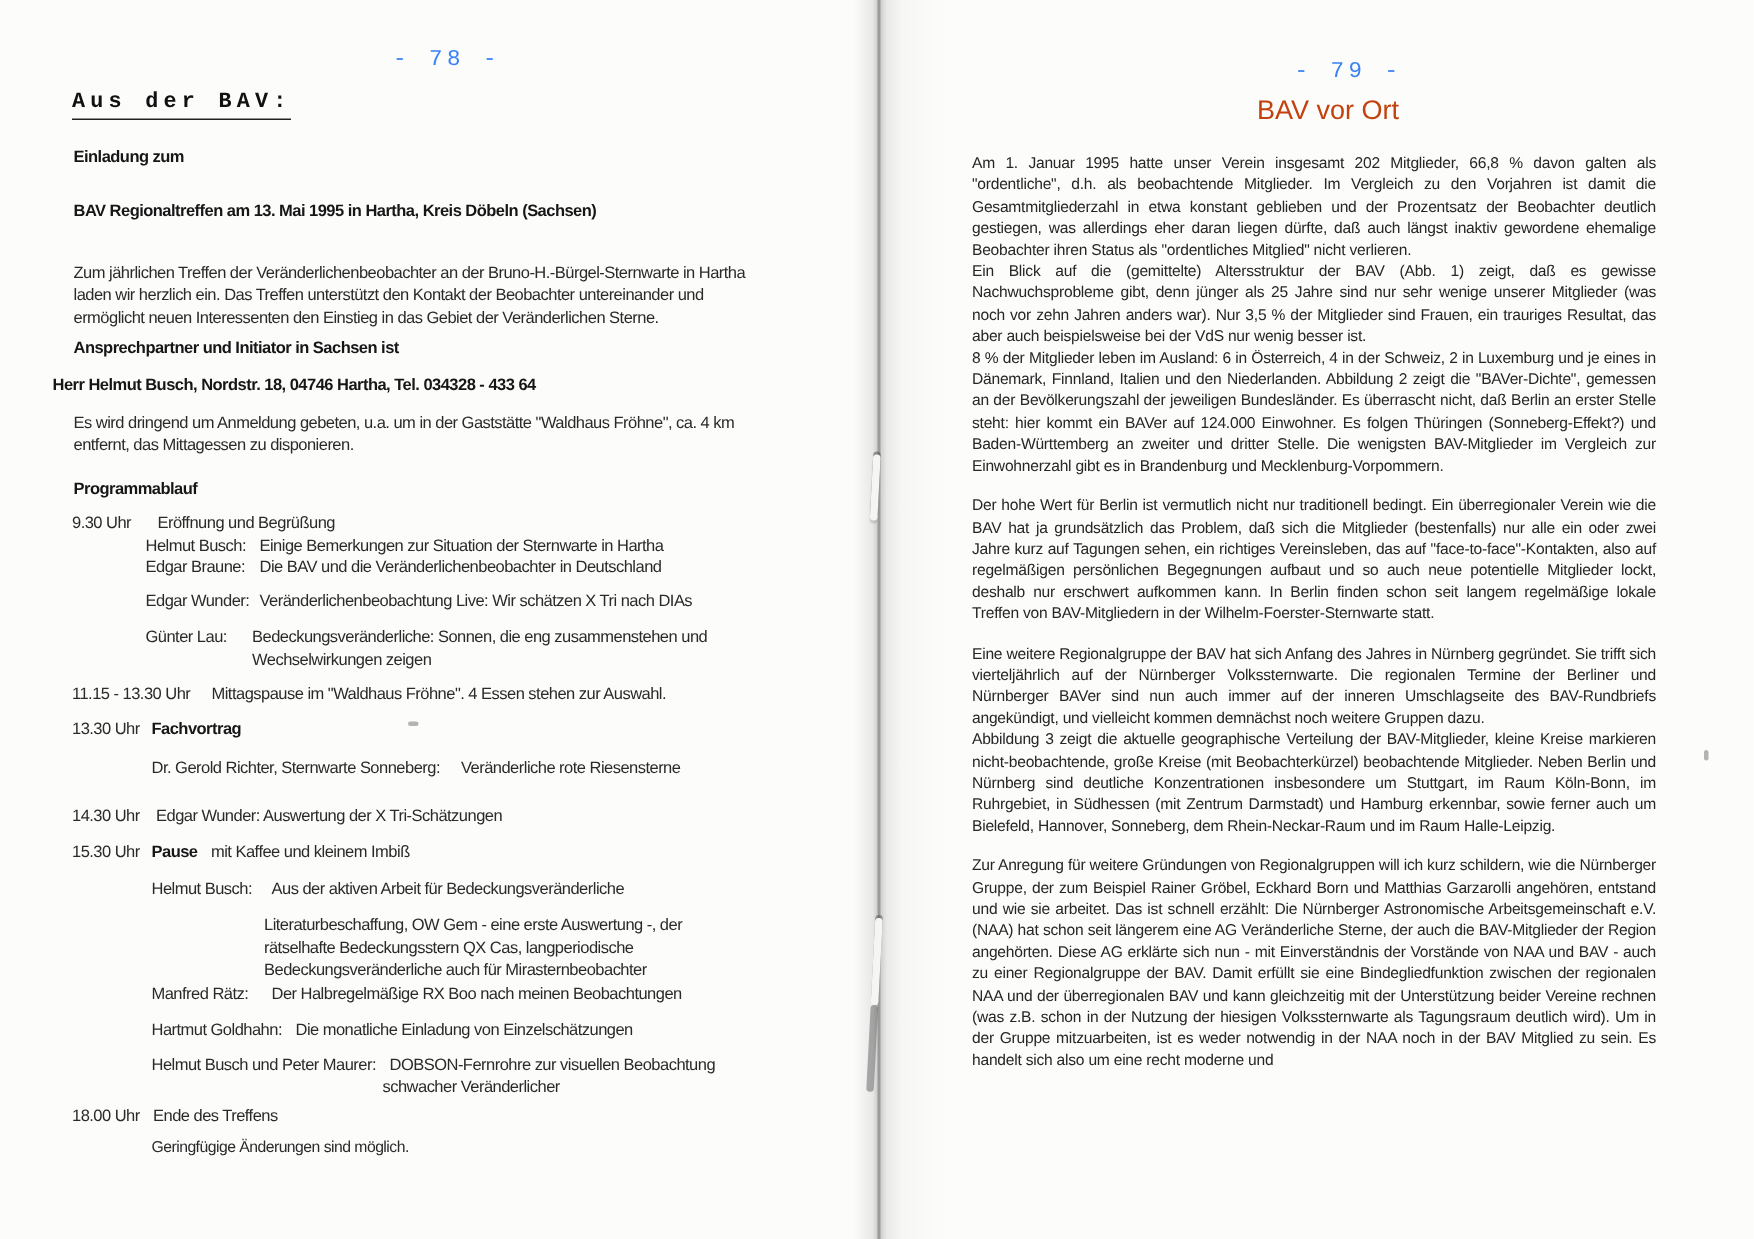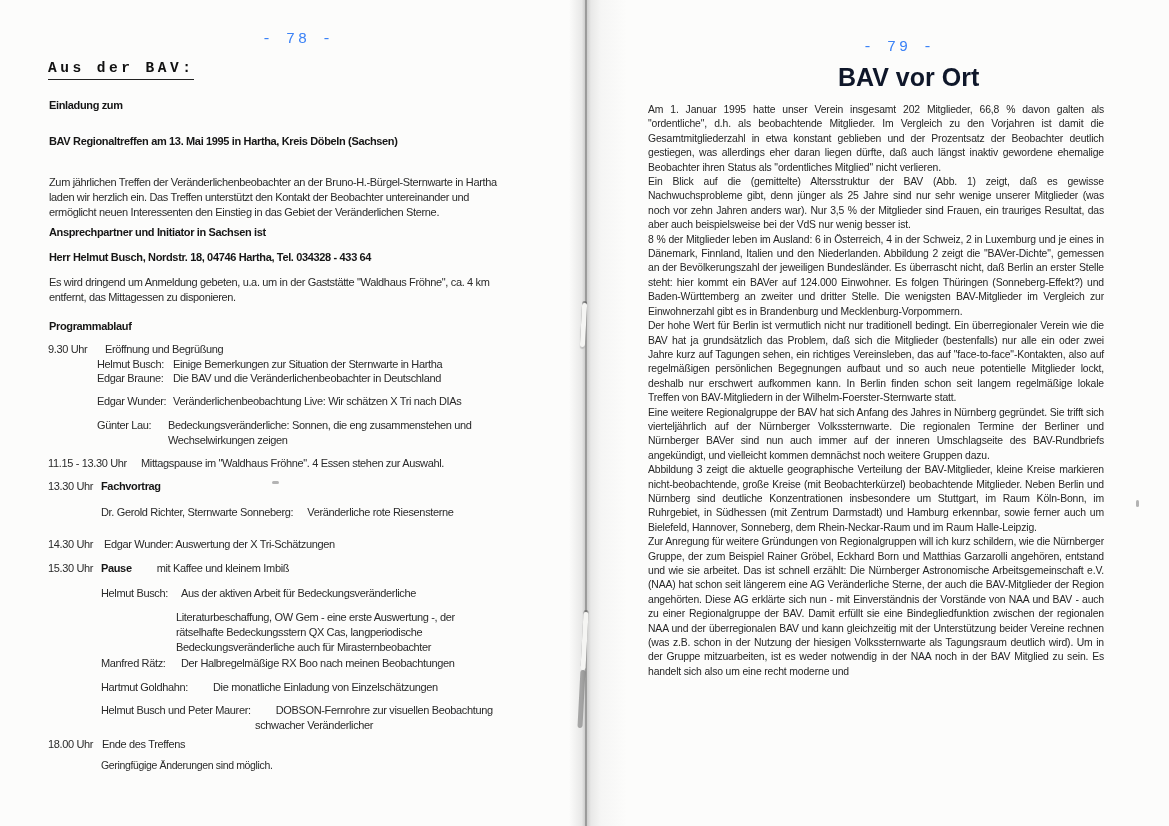--- a/index.html
+++ b/index.html
@@ -8,26 +8,26 @@
   
   .ln{position:absolute;white-space:nowrap;font-size:11px;letter-spacing:-0.35px;color:#2a2a2a;}
   .b{font-weight:700;color:#161616;}
   .sm{font-size:10.5px;}
   .mono{font-family:"Liberation Mono","DejaVu Sans Mono",monospace;}
   .pagenum{position:absolute;font-size:15px;letter-spacing:3px;color:#3b82f6;white-space:nowrap;}
   .sec-head{position:absolute;font-size:14.5px;font-weight:700;letter-spacing:3.5px;color:#111;
             border-bottom:1.6px solid #222;padding-bottom:3px;white-space:nowrap;}
   .spk76{display:inline-block;width:76px;}
   .spk78{display:inline-block;width:80px;}
-  .gap7{margin-left:25px;}
+  .gap7{margin-left:9px;}
   
-  .r-title{position:absolute;left:838px;top:63px;font-size:25px;font-weight:700;color:#0f172a;white-space:nowrap;}
+  .r-title{position:absolute;left:838px;top:63px;font-size:18px;font-weight:400;color:#c2410c;white-space:nowrap;}
   .r-body{position:absolute;left:648px;top:103px;width:456px;}
   .para{margin:0;text-align:justify;font-size:10.4px;line-height:14.4px;letter-spacing:-0.15px;color:#262626;}
-  .para.new{}
+  .para.new{margin-top:12px;}
   
   .gutter{position:absolute;left:569px;top:0;width:58px;height:826px;pointer-events:none;
     background:linear-gradient(90deg, rgba(120,120,120,0) 0%, rgba(110,110,110,0.14) 22%,
       rgba(75,75,75,0.30) 29%, rgba(120,120,120,0.15) 38%, rgba(160,160,160,0.07) 55%,
       rgba(255,255,255,0) 100%);}
   .gutter::before{content:'';position:absolute;left:16px;top:0;width:2px;height:100%;
     background:rgba(70,70,70,0.35);}
   .tear{position:absolute;width:5px;background:#f5f5f3;border-radius:3px;transform:rotate(3deg);
     box-shadow:0 -2px 0 rgba(80,80,80,0.55), 0 2px 1px rgba(120,120,120,0.3);}
   .tear.t1{left:581px;top:303px;height:44px;}
@@ -46,21 +46,21 @@
 
     <div class="ln b" style="top:99px;left:49px">Einladung zum</div>
 
     <div class="ln b" style="top:135px;left:49px">BAV Regionaltreffen am 13. Mai 1995 in Hartha, Kreis Döbeln (Sachsen)</div>
 
     <div class="ln" style="top:176px;left:49px">Zum jährlichen Treffen der Veränderlichenbeobachter an der Bruno-H.-Bürgel-Sternwarte in Hartha</div>
     <div class="ln" style="top:191px;left:49px">laden wir herzlich ein. Das Treffen unterstützt den Kontakt der Beobachter untereinander und</div>
     <div class="ln" style="top:206px;left:49px">ermöglicht neuen Interessenten den Einstieg in das Gebiet der Veränderlichen Sterne.</div>
 
     <div class="ln b" style="top:226px;left:49px">Ansprechpartner und Initiator in Sachsen ist</div>
-    <div class="ln b" style="top:251px;left:49px">Herr Helmut Busch, Nordstr. 18, 04746 Hartha, Tel. 034328 - 433 64</div>
+    <div class="ln b" style="top:251px;left:35px">Herr Helmut Busch, Nordstr. 18, 04746 Hartha, Tel. 034328 - 433 64</div>
 
     <div class="ln" style="top:276px;left:49px">Es wird dringend um Anmeldung gebeten, u.a. um in der Gaststätte "Waldhaus Fröhne", ca. 4 km</div>
     <div class="ln" style="top:291px;left:49px">entfernt, das Mittagessen zu disponieren.</div>
 
     <div class="ln b" style="top:320px;left:49px">Programmablauf</div>
 
     <div class="ln" style="top:343px;left:48px">9.30 Uhr</div>
     <div class="ln" style="top:343px;left:105px">Eröffnung und Begrüßung</div>
 
     <div class="ln" style="top:358px;left:97px">

